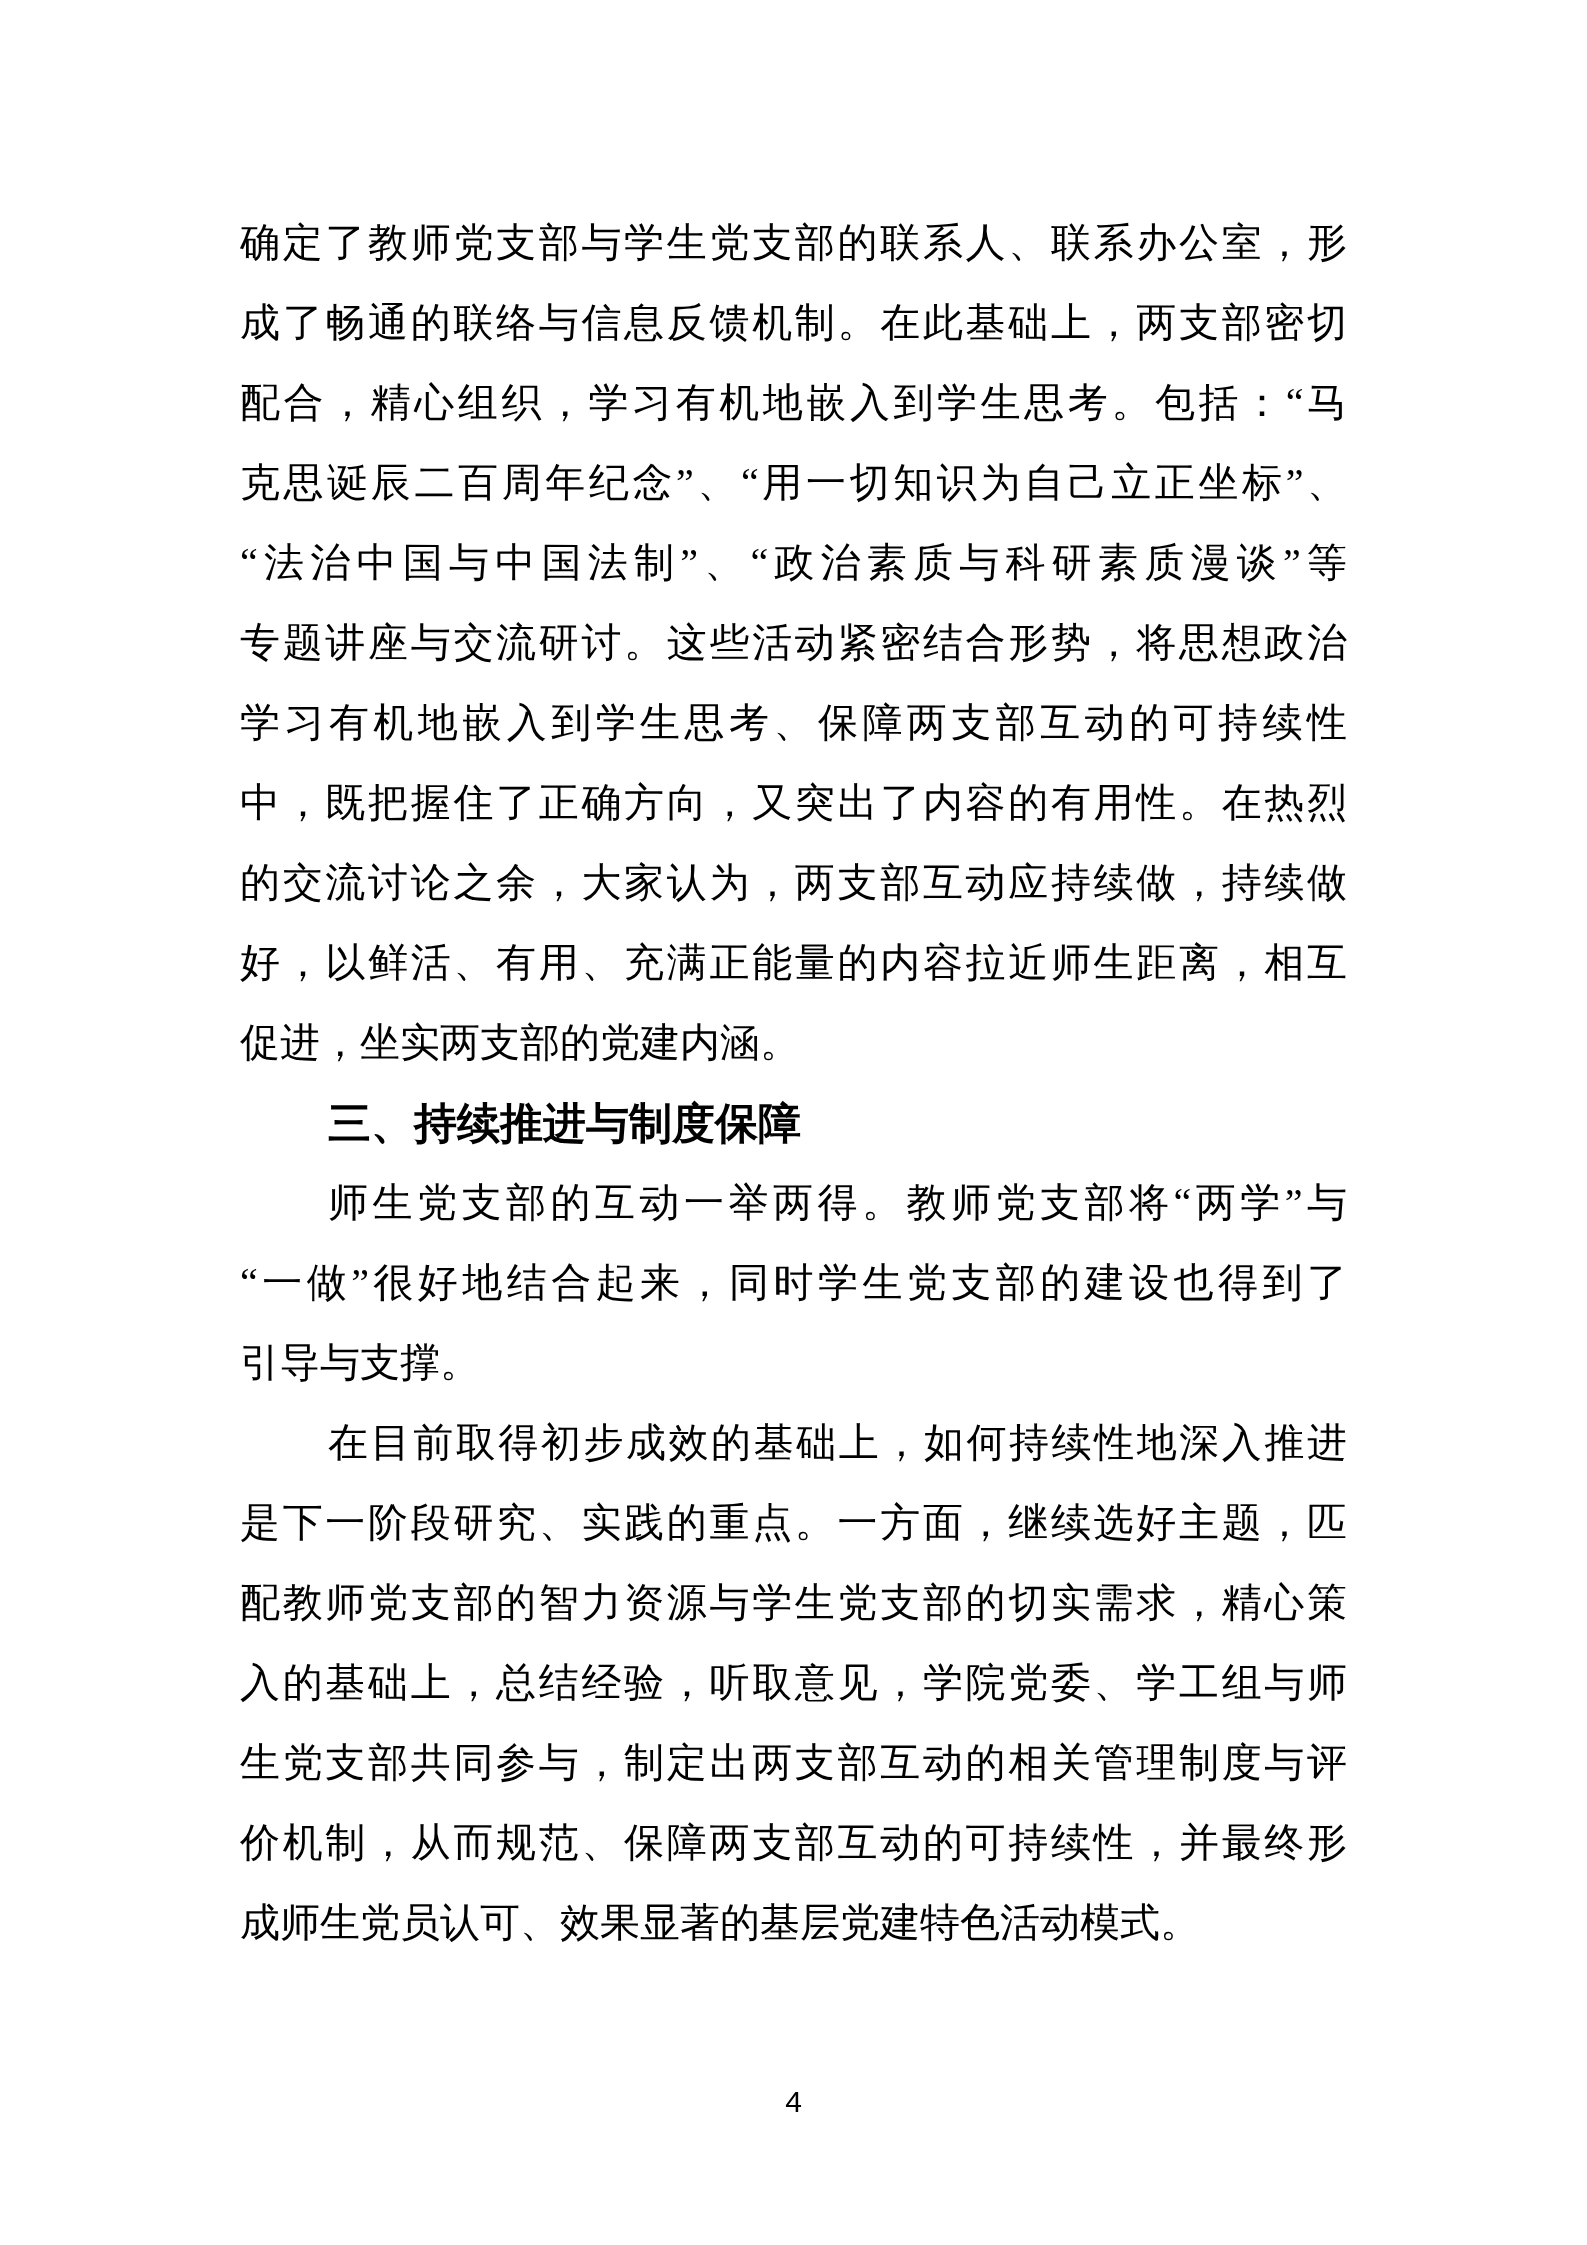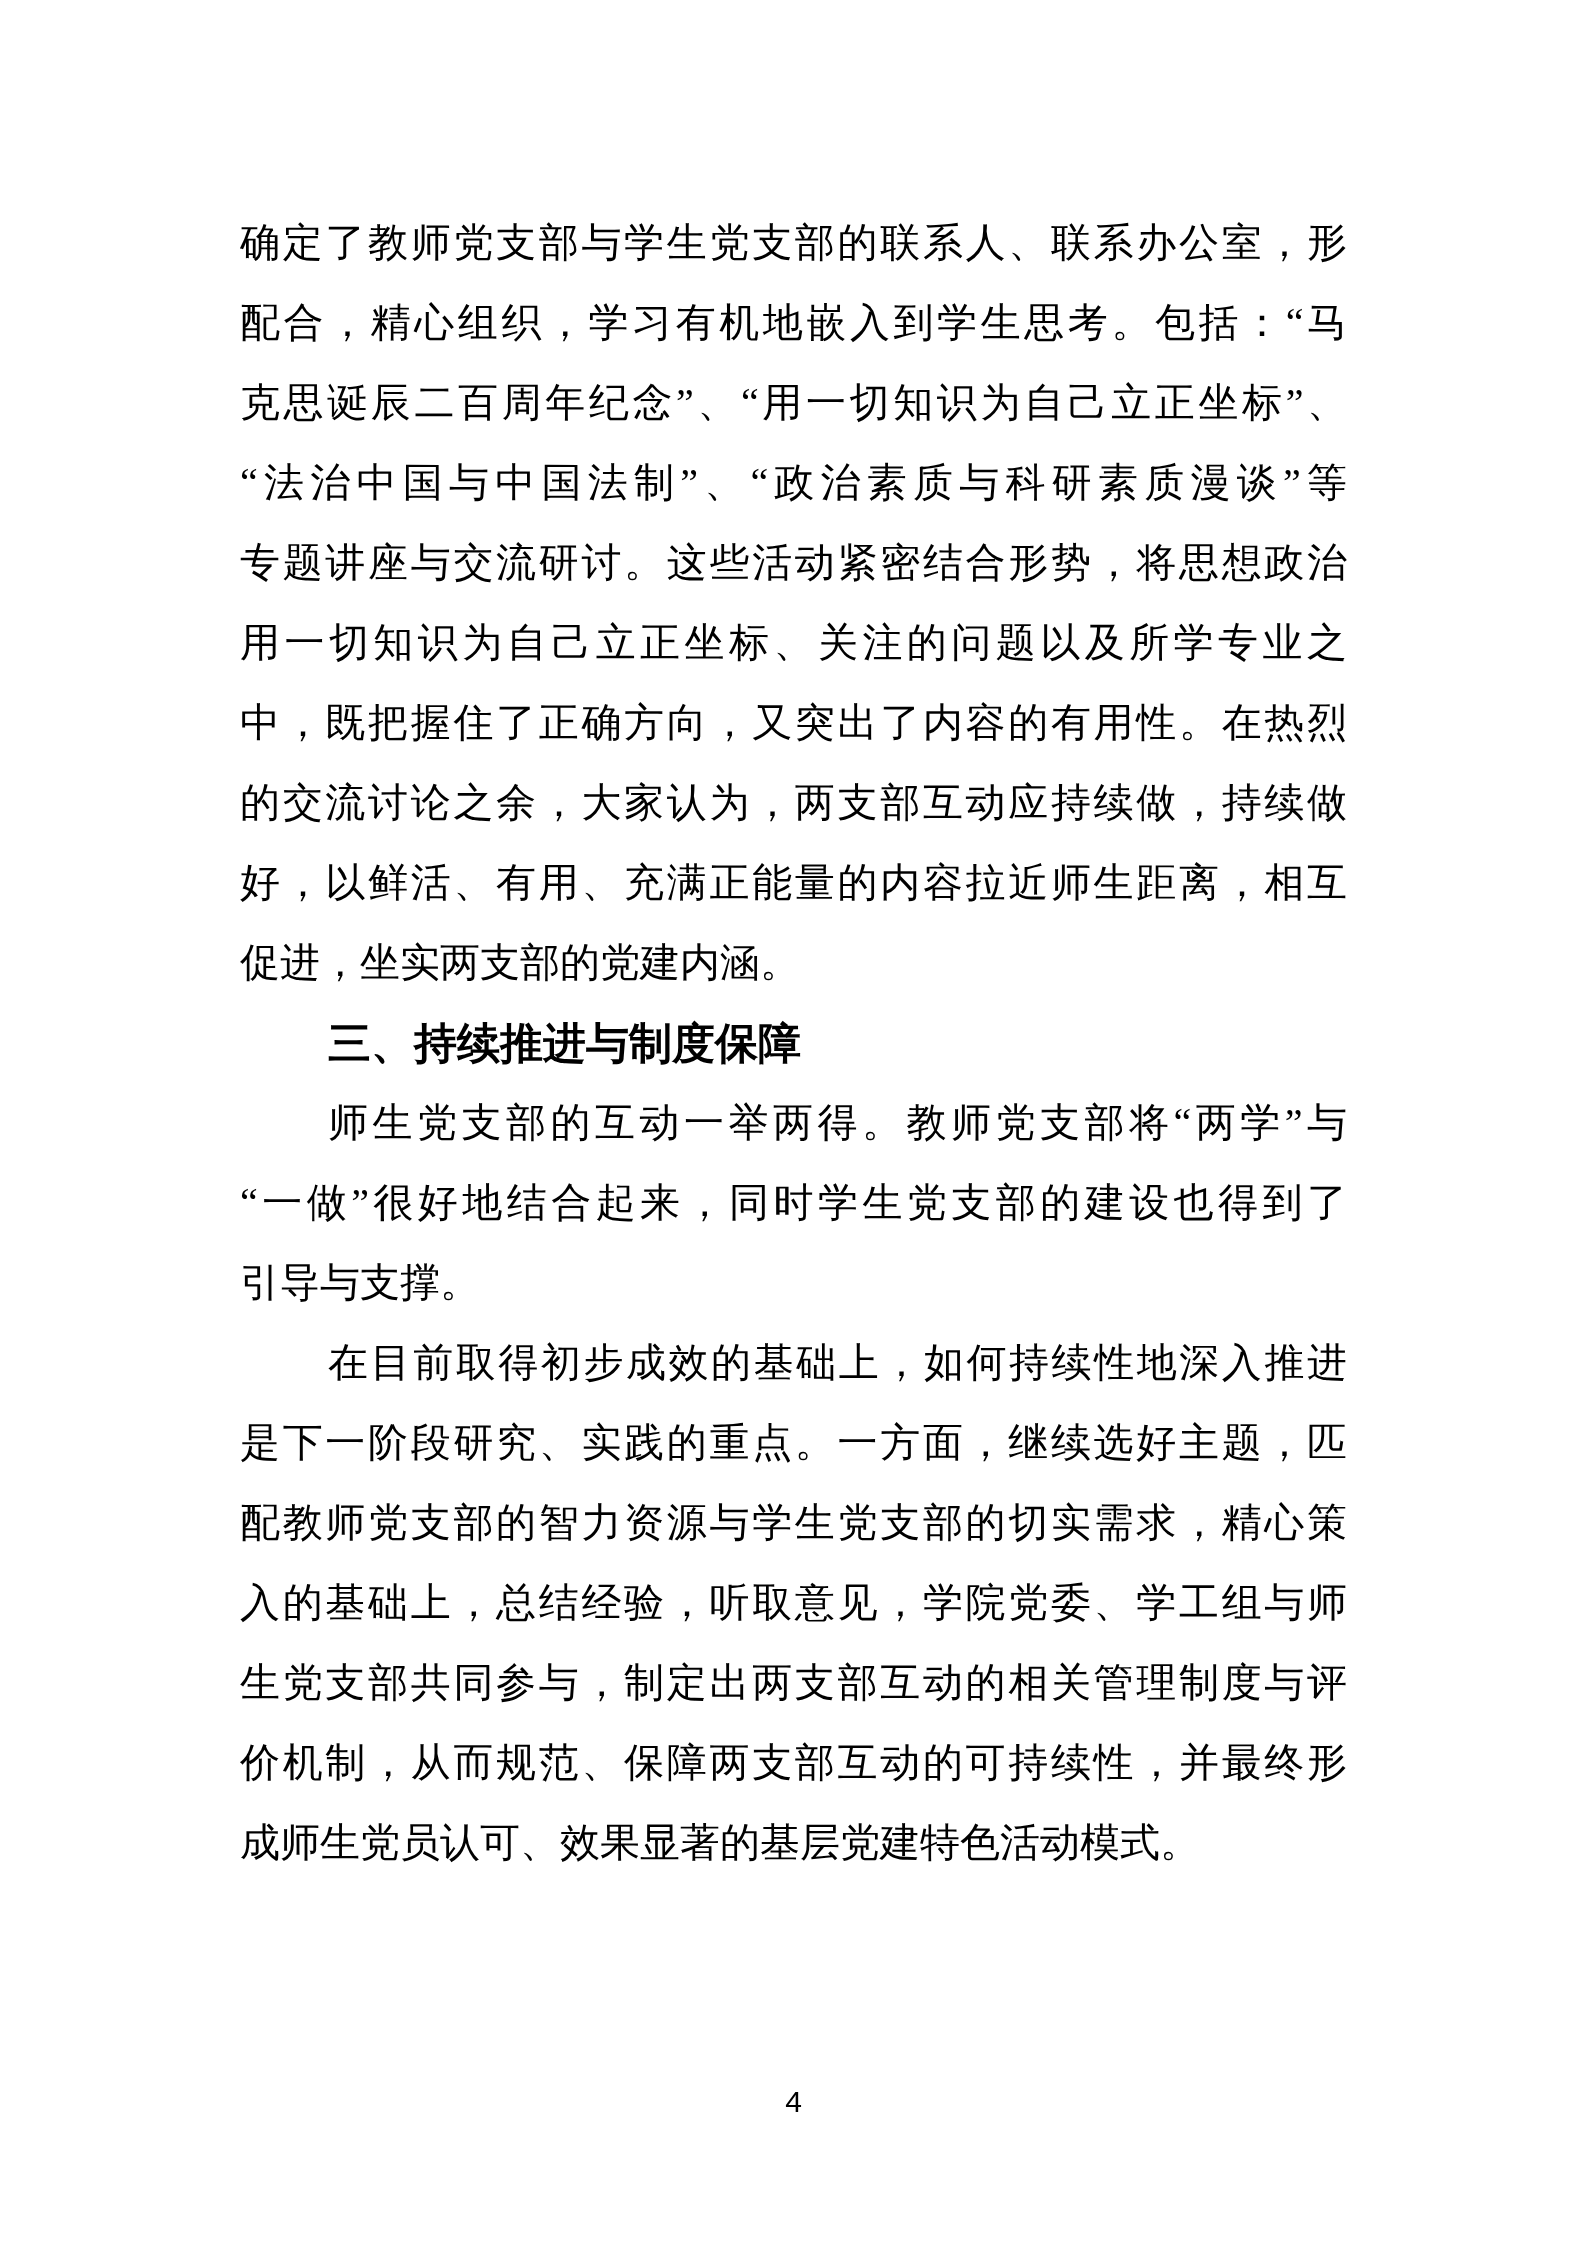--- a/index.html
+++ b/index.html
@@ -59,25 +59,26 @@
   }
 </style>
 </head>
 <body>
 
 <div class="page">
   <div class="content">
 
     <div>
       <div class="line">确定了教师党支部与学生党支部的联系人、联系办公室，形</div>
+      <div class="line">成了畅通的联络与信息反馈机制。在此基础上，两支部密切</div>
       <div class="line">配合，精心组织，学习有机地嵌入到学生思考。包括：“马</div>
       <div class="line">克思诞辰二百周年纪念”、“用一切知识为自己立正坐标”、</div>
       <div class="line">“法治中国与中国法制”、“政治素质与科研素质漫谈”等</div>
       <div class="line">专题讲座与交流研讨。这些活动紧密结合形势，将思想政治</div>
-      <div class="line">用一切知识为自己立正坐标、关注的问题以及所学专业之</div>
+      <div class="line">学习有机地嵌入到学生思考、保障两支部互动的可持续性</div>
       <div class="line">中，既把握住了正确方向，又突出了内容的有用性。在热烈</div>
       <div class="line">的交流讨论之余，大家认为，两支部互动应持续做，持续做</div>
       <div class="line">好，以鲜活、有用、充满正能量的内容拉近师生距离，相互</div>
       <div class="line left">促进，坐实两支部的党建内涵。</div>
     </div>
 
     <div class="line heading indent">三、持续推进与制度保障</div>
 
     <div>
       <div class="line indent">师生党支部的互动一举两得。教师党支部将“两学”与</div>

